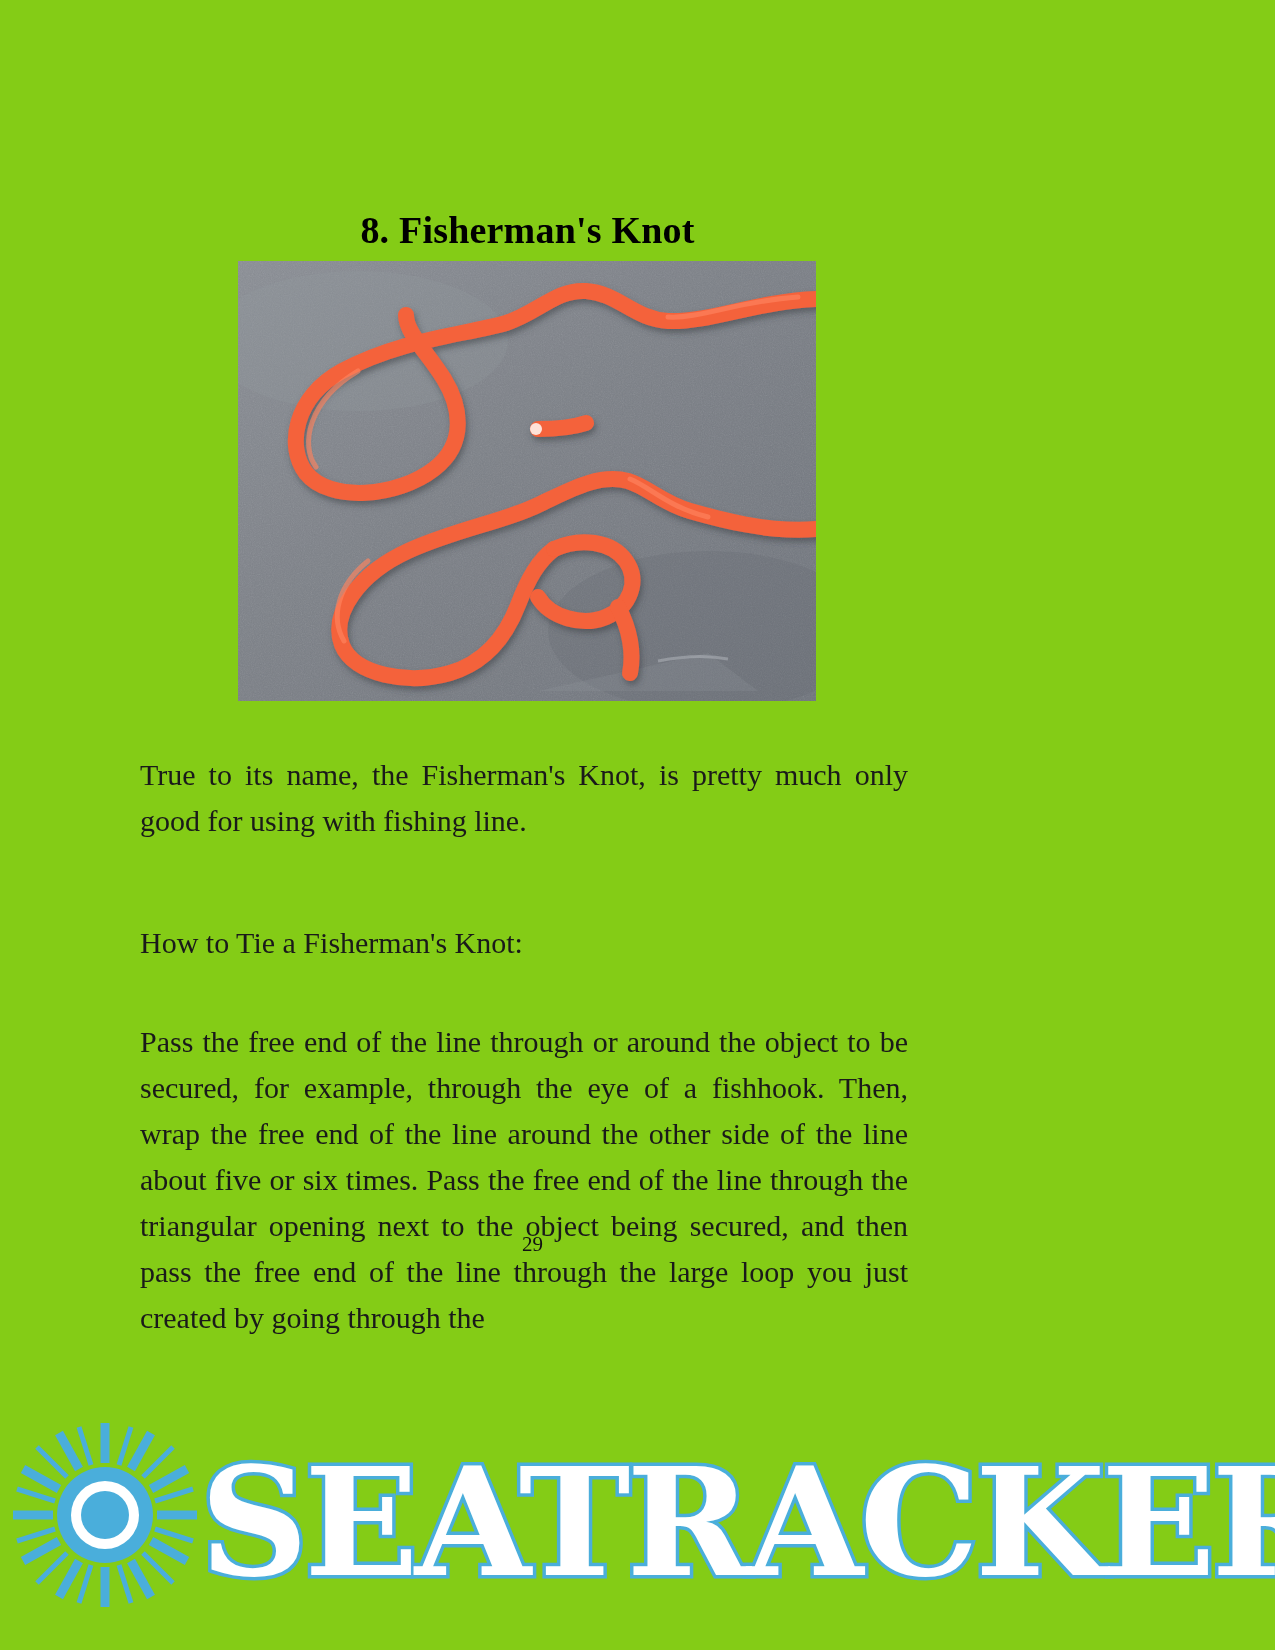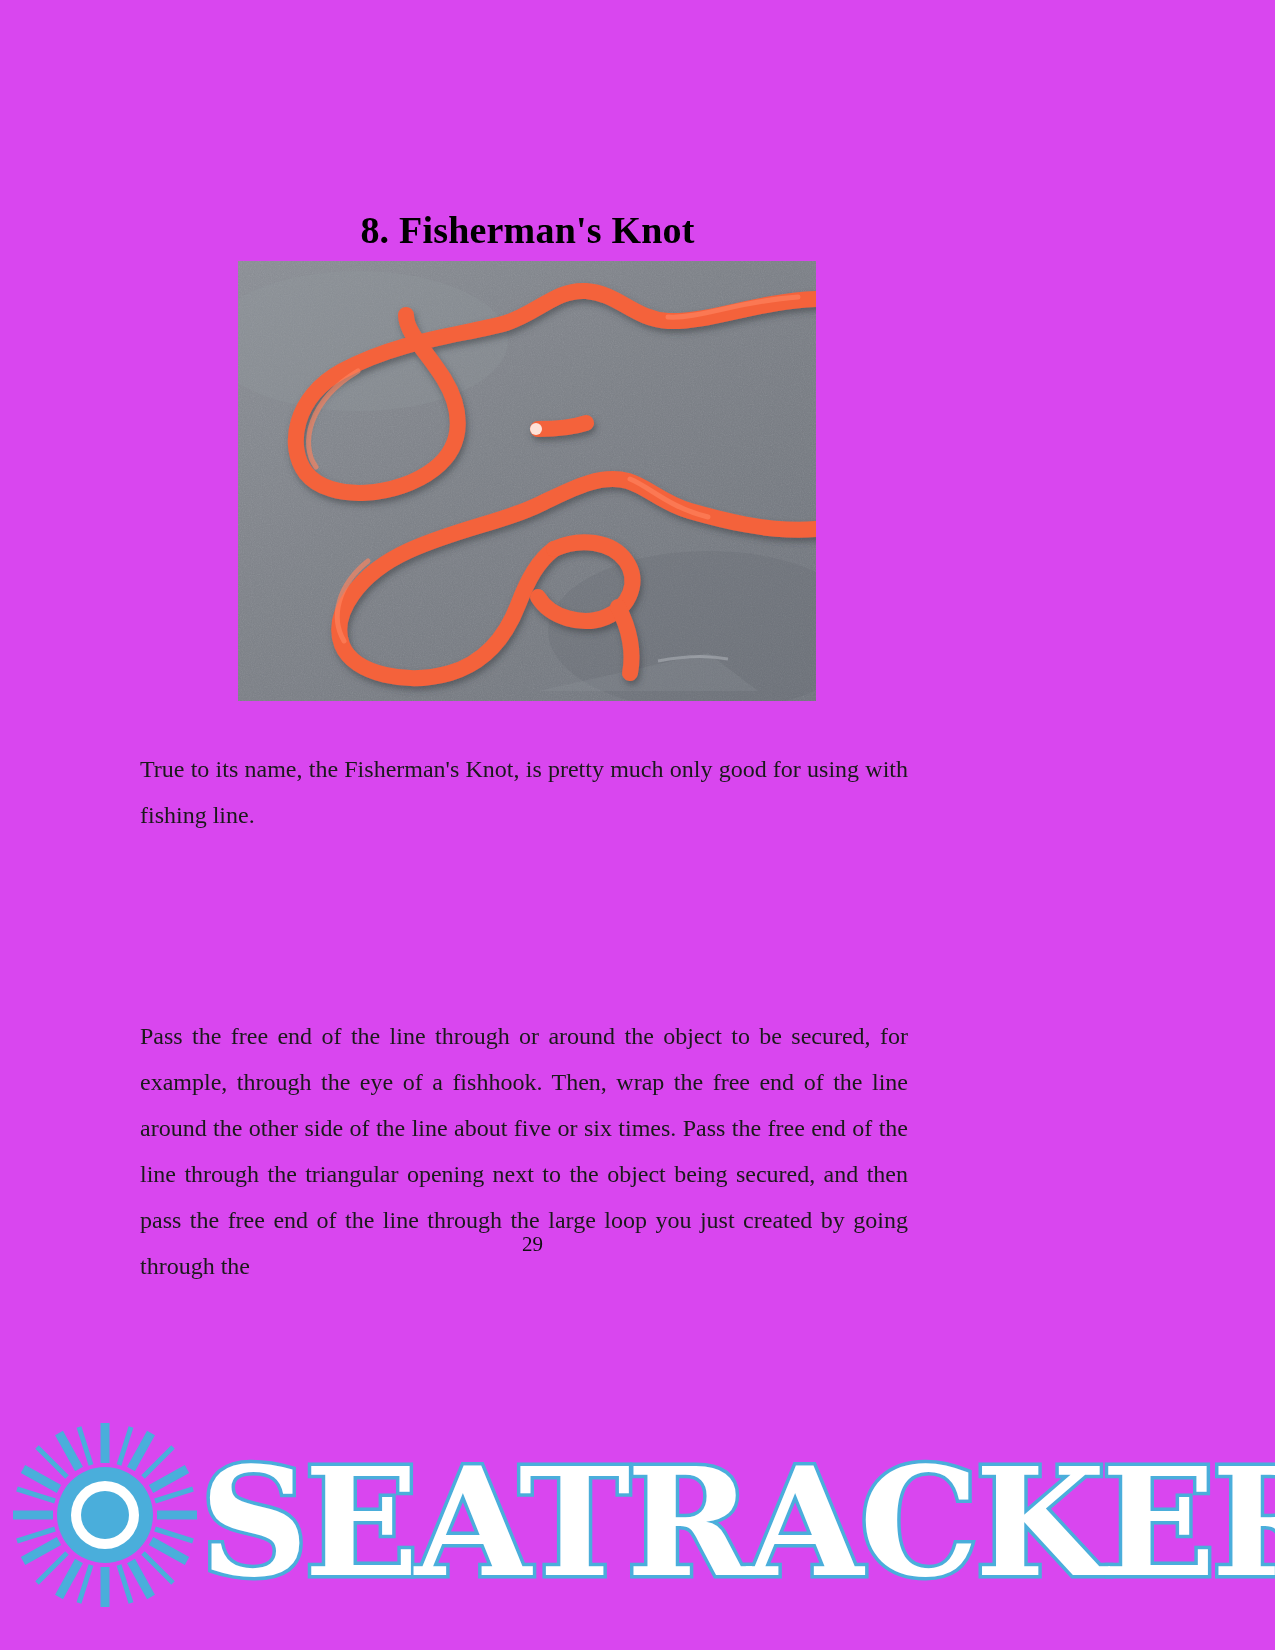--- a/index.html
+++ b/index.html
@@ -4,21 +4,21 @@
 <style>
   html, body {
     margin: 0;
     padding: 0;
     background: #ffffff;
   }
   .page {
     position: relative;
     width: 1275px;
     height: 1650px;
-    background: #d946ef;
+    background: #84cc16;
     overflow: hidden;
     font-family: "Liberation Serif", serif;
     color: #111111;
   }
 
   
   .chapter-title {
     position: absolute;
     left: 140px;
     top: 183px;
@@ -38,21 +38,21 @@
     width: 578px;
     height: 440px;
     overflow: hidden;
     background: #7d8188;
   }
   .photo-svg { display: block; width: 578px; height: 440px; }
 
   
   .para {
     position: absolute;
-    font-size: 24px;
+    font-size: 30px;
     line-height: 46px;
     color: #1a1a1a;
   }
   .para.justify { text-align: justify; }
   .para.left { text-align: left; }
 
   #intro-para { left: 140px; top: 722px; width: 768px; }
   #howto-line { left: 140px; top: 890px; width: 768px; }
   #steps-para { left: 140px; top: 989px; width: 768px; text-align: justify; }
 
@@ -141,20 +141,21 @@
         <path d="M 120 110 C 70 140 62 184 78 206"></path>
         <path d="M 470 256 C 430 246 412 226 392 218"></path>
         <path d="M 130 300 C 100 324 92 356 106 380"></path>
       </g>
       <circle cx="298" cy="168" r="6" fill="#ffe2d8"></circle>
     </svg>
   </div>
 
   <p class="para justify" id="intro-para">True to its name, the Fisherman's Knot, is pretty much only good for using with fishing line.</p>
 
+  <p class="para left" id="howto-line">How to Tie a Fisherman's Knot:</p>
 
   <p class="para justify" id="steps-para">Pass the free end of the line through or around the object to be secured, for example, through the eye of a fishhook. Then, wrap the free end of the line around the other side of the line about five or six times. Pass the free end of the line through the triangular opening next to the object being secured, and then pass the free end of the line through the large loop you just created by going through the</p>
 
   <div class="page-number">29</div>
 
   <div class="watermark">
     <svg width="1275" height="280" viewBox="0 0 1275 280" xmlns="http://www.w3.org/2000/svg">
       <g fill="#4aaedb">
         <g transform="translate(105,145)">
           <circle cx="0" cy="0" r="48" fill="#4aaedb"></circle>

